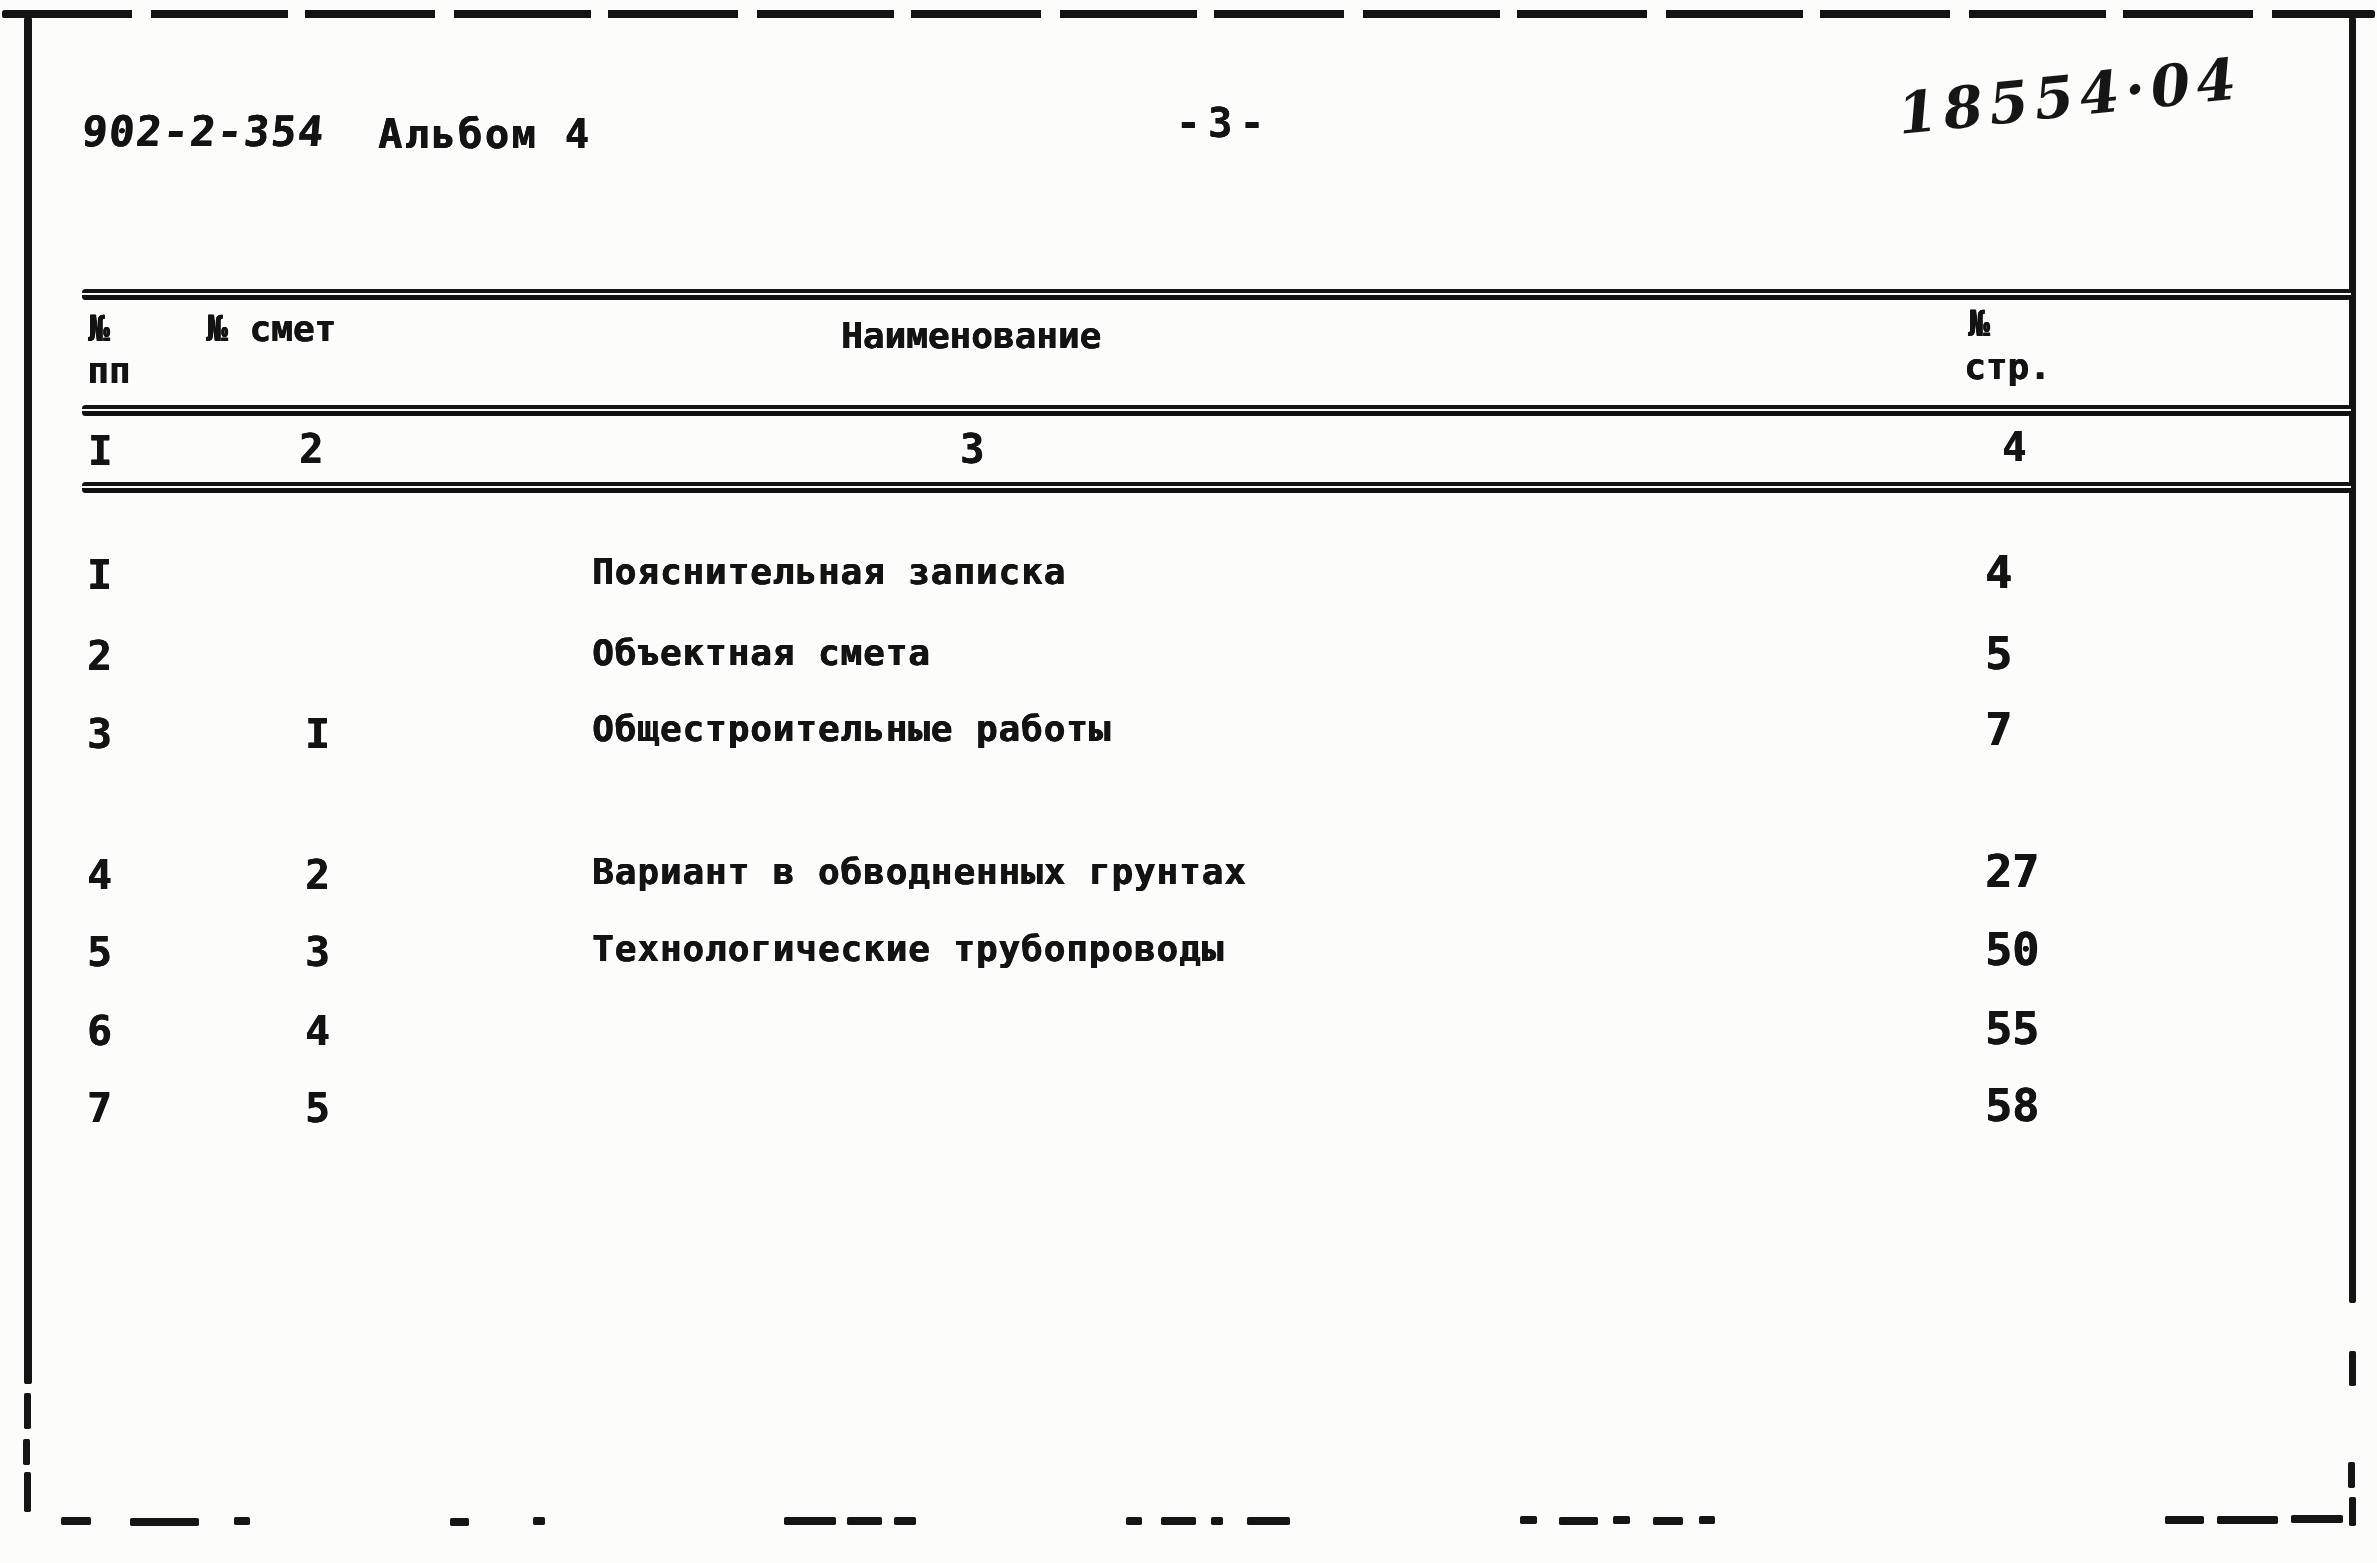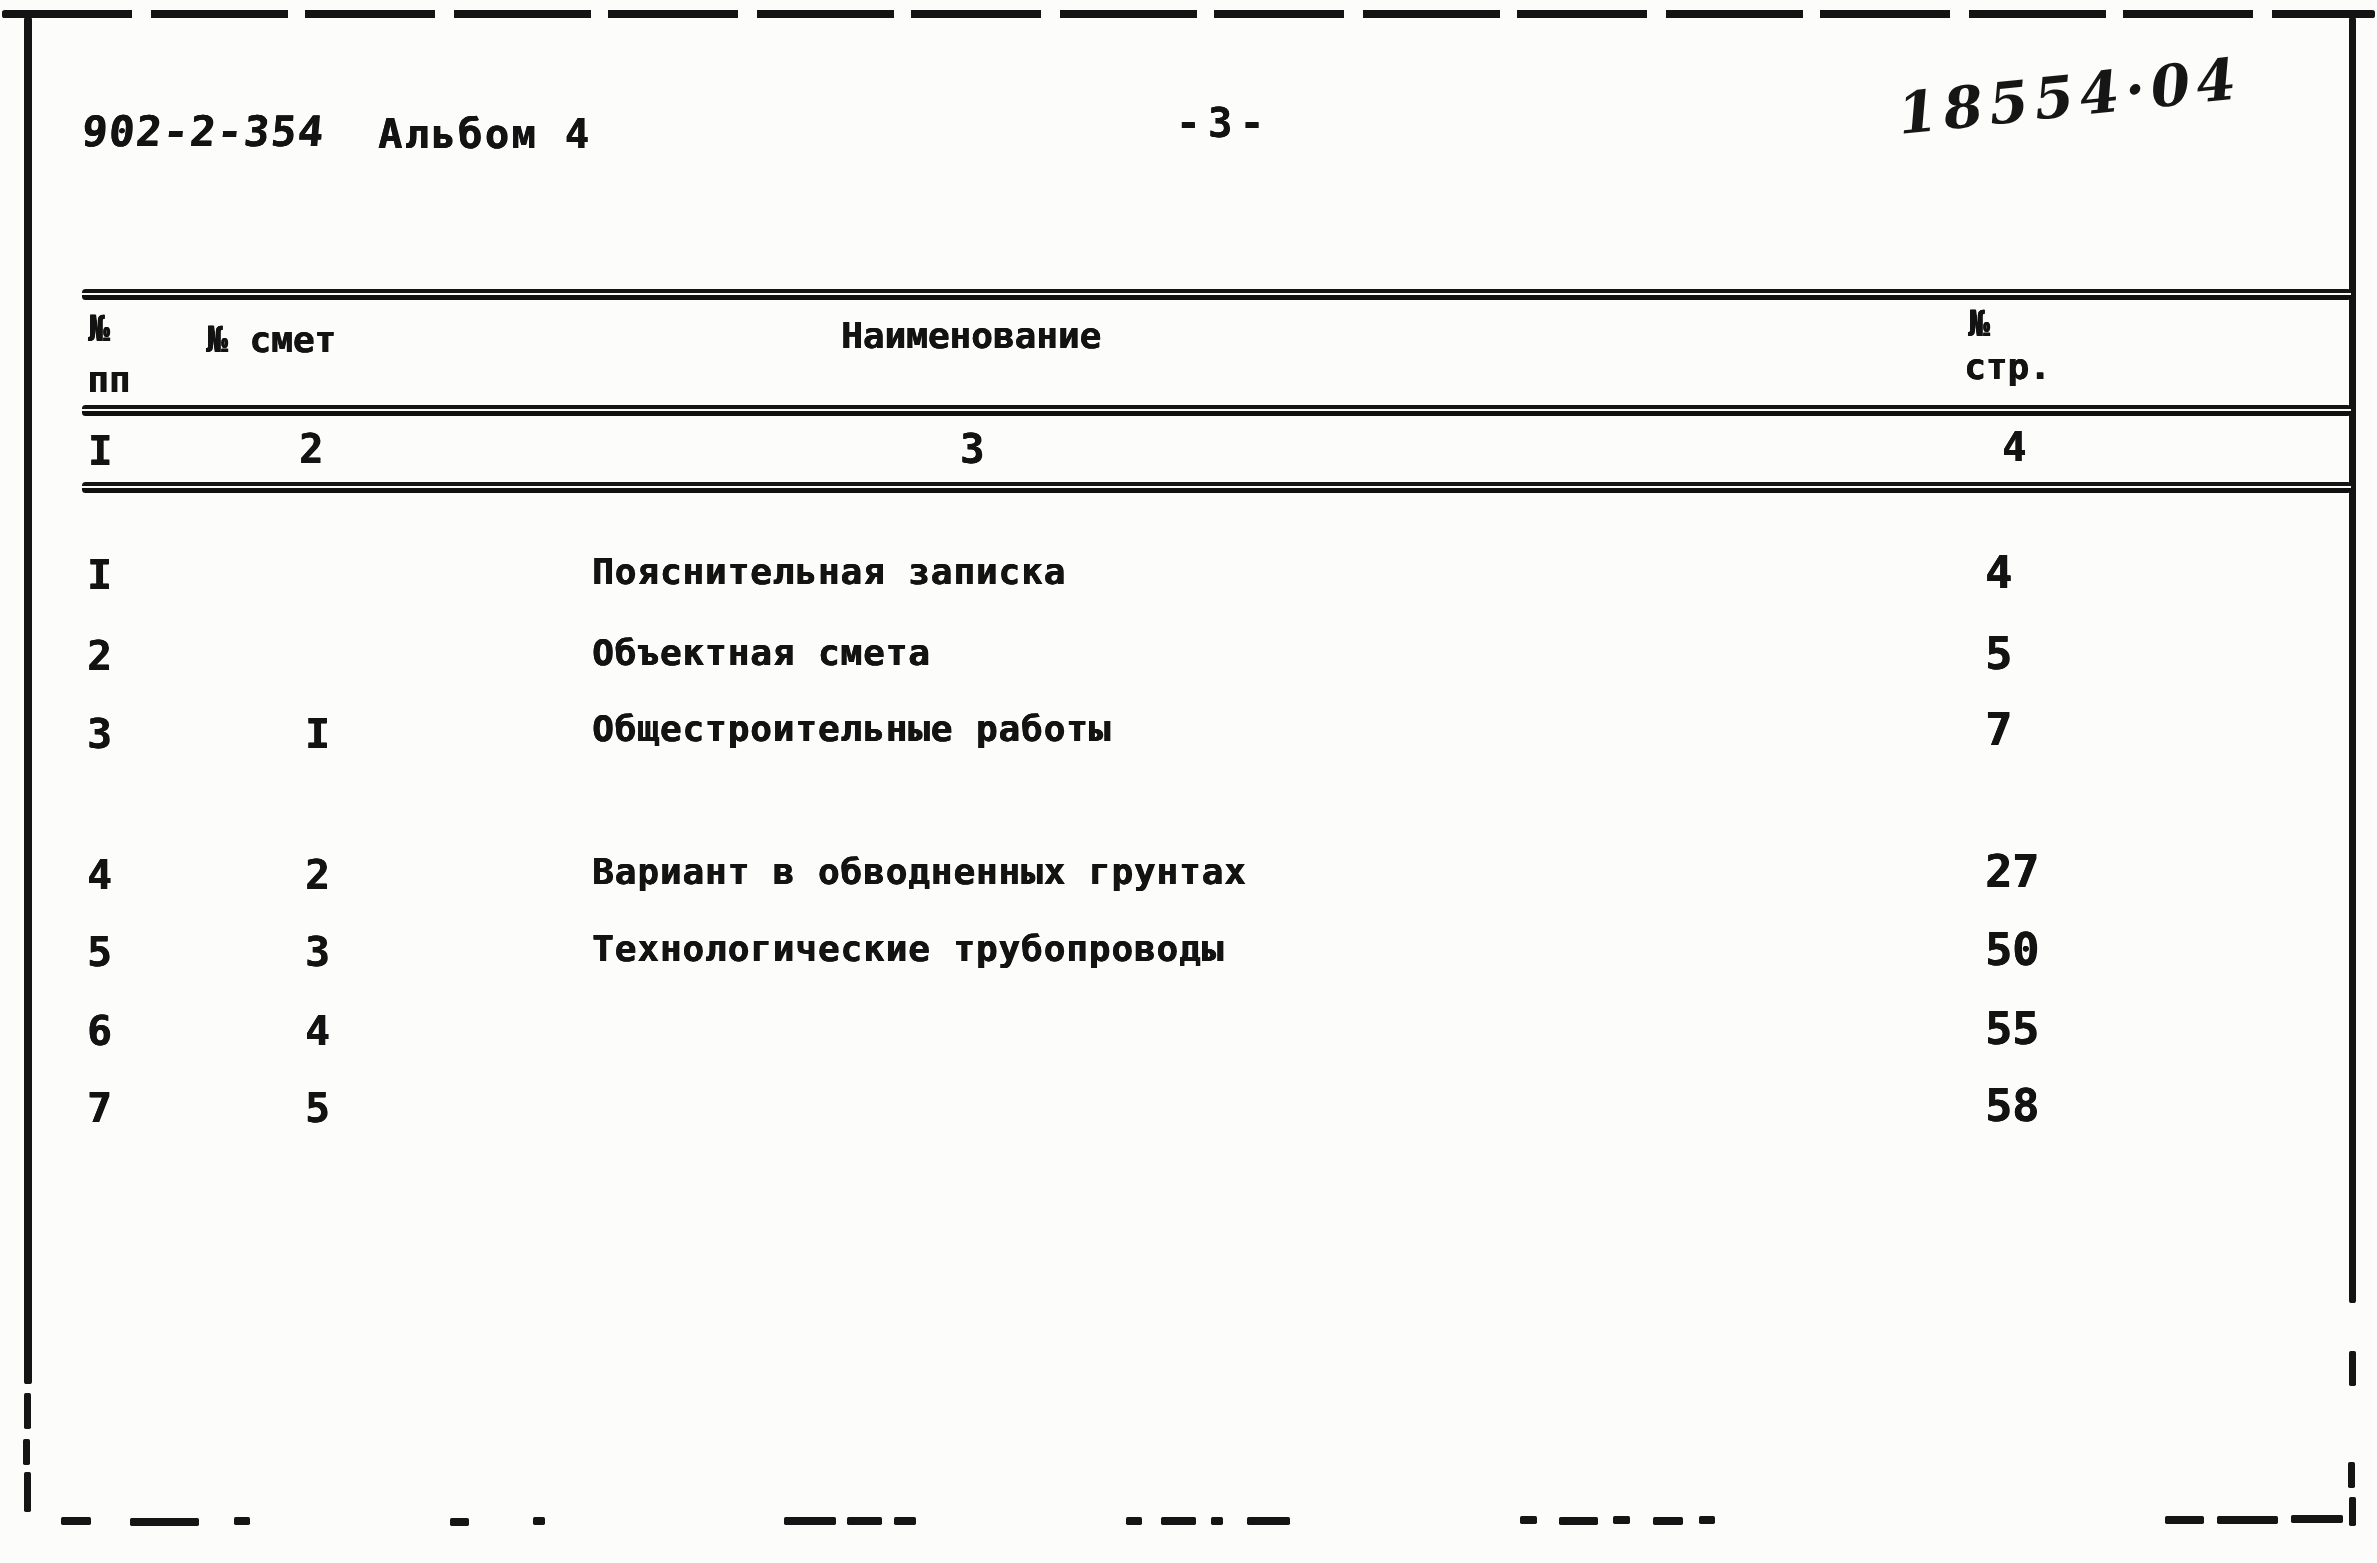--- a/index.html
+++ b/index.html
@@ -91,22 +91,22 @@
   <div class="abs ink doc-code">902-2-354</div>
   <div class="abs ink album">Альбом 4</div>
   <div class="abs ink pagenum">-3-</div>
   <div class="abs handwritten">18554·04</div>
 
   <div class="rule r1"></div>
   <div class="rule r2"></div>
   <div class="rule r3"></div>
 
   <div class="abs ink hcell" style="left:88px;  top:308px;">№</div>
-  <div class="abs ink hcell" style="left:87px;  top:350px;margin-top:9px;">пп</div>
-  <div class="abs ink hcell" style="left:206px;  top:308px;margin-top:11px;">№ смет</div>
+  <div class="abs ink hcell" style="left:87px;  top:350px;">пп</div>
+  <div class="abs ink hcell" style="left:206px;  top:308px;">№ смет</div>
   <div class="abs ink hcell" style="left:827px;  top:315px;margin-left:14px;">Наименование</div>
   <div class="abs ink hcell" style="left:1968px; top:303px;">№</div>
   <div class="abs ink hcell" style="left:1964px; top:346px;">стр.</div>
 
   <div class="abs ink ncell" style="left:88px;  top:428px;">I</div>
   <div class="abs ink ncell" style="left:299px;  top:426px;">2</div>
   <div class="abs ink ncell" style="left:960px; top:426px;">3</div>
   <div class="abs ink ncell" style="left:2002px; top:424px;">4</div>
 
   <div class="abs ink c-pp" style="top:551px;">I</div>

